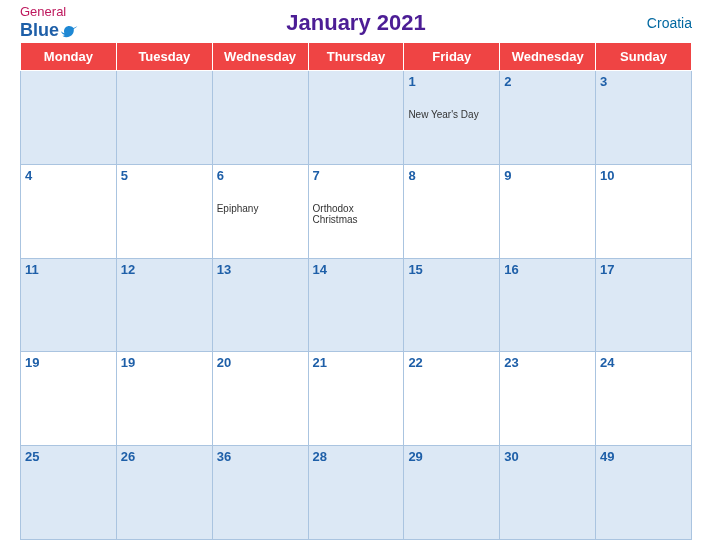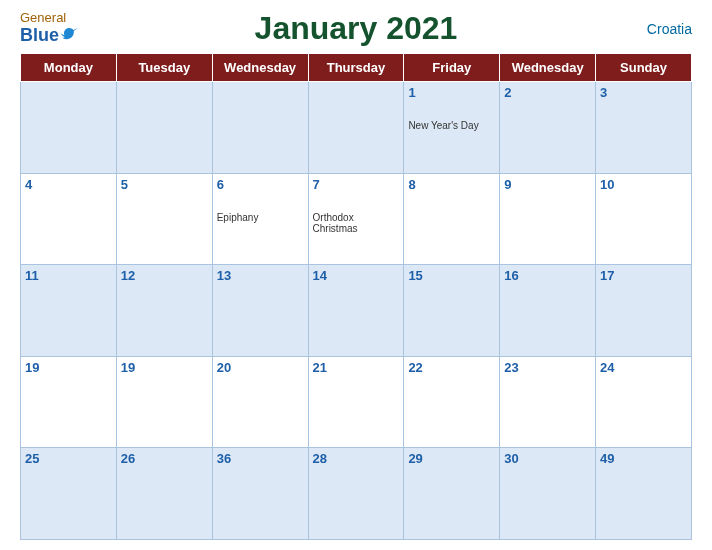--- a/index.html
+++ b/index.html
@@ -26,59 +26,59 @@
     .logo {
       position: absolute;
       left: 0;
       display: flex;
       flex-direction: column;
       align-items: flex-start;
     }
 
     .logo-general {
       font-size: 13px;
-      color: #a16207;
+      color: #be185d;
       line-height: 1.1;
     }
 
     .logo-blue {
       font-size: 18px;
       font-weight: bold;
       color: #1e5fa8;
       display: flex;
-      align-items: flex-start;
+      align-items: flex-end;
     }
 
     .logo-bird {
       width: 18px;
       height: 18px;
       margin-left: 2px;
     }
 
     .month-title {
-      font-size: 32px;
-      font-weight: bold;
-      color: #14532d;
+      font-size: 22px;
+      font-weight: bold;
+      color: #4c1d95;
     }
 
     .country-label {
       position: absolute;
       right: 0;
       font-size: 14px;
       color: #0369a1;
     }
 
     .calendar {
       width: 100%;
       border-collapse: collapse;
       flex: 1;
     }
 
     .calendar thead tr th {
-      background-color: #7f1d1d;
+      background-color: #ef4444;
       color: #fff;
       font-size: 13px;
       font-weight: bold;
       padding: 6px 4px;
       text-align: center;
       border: 1px solid #fff;
     }
 
     .calendar tbody tr td {
       border: 1px solid #aac4e0;

